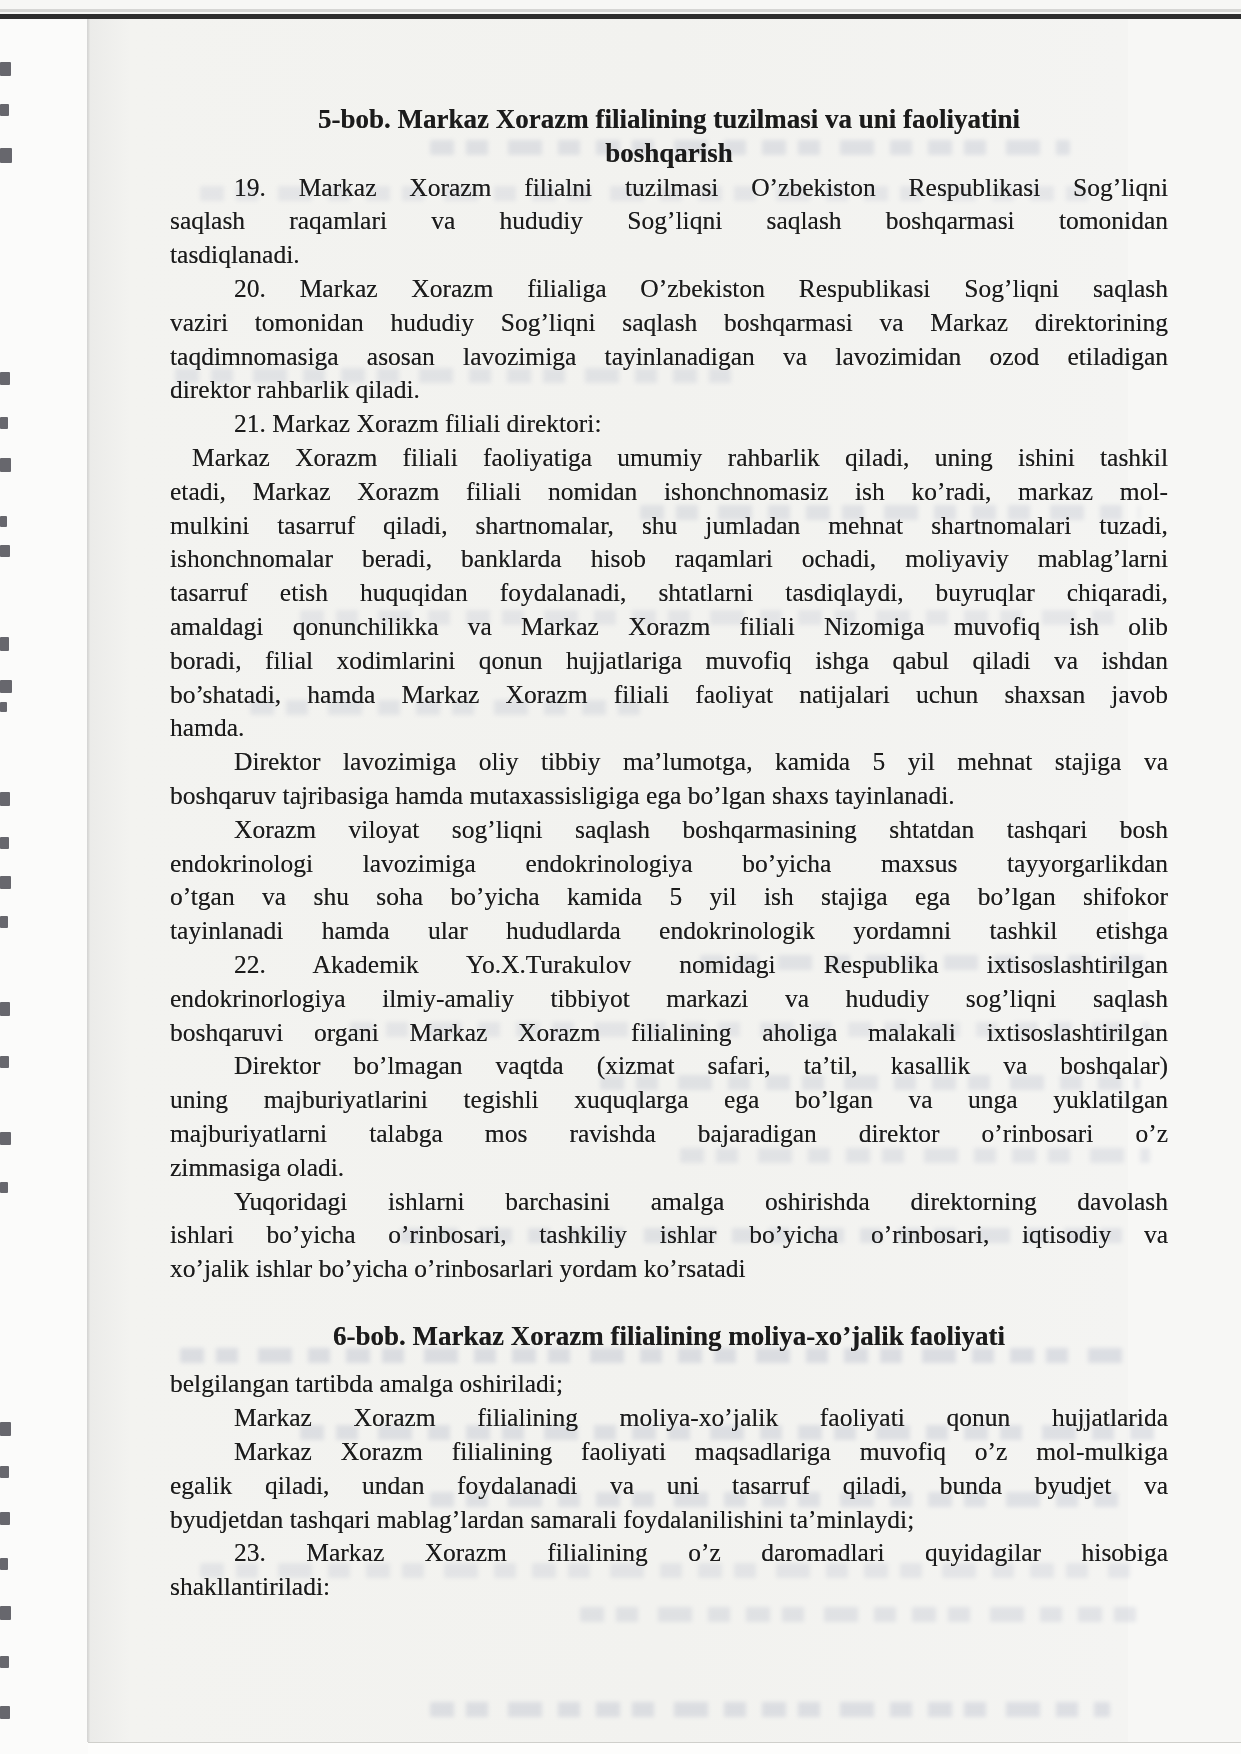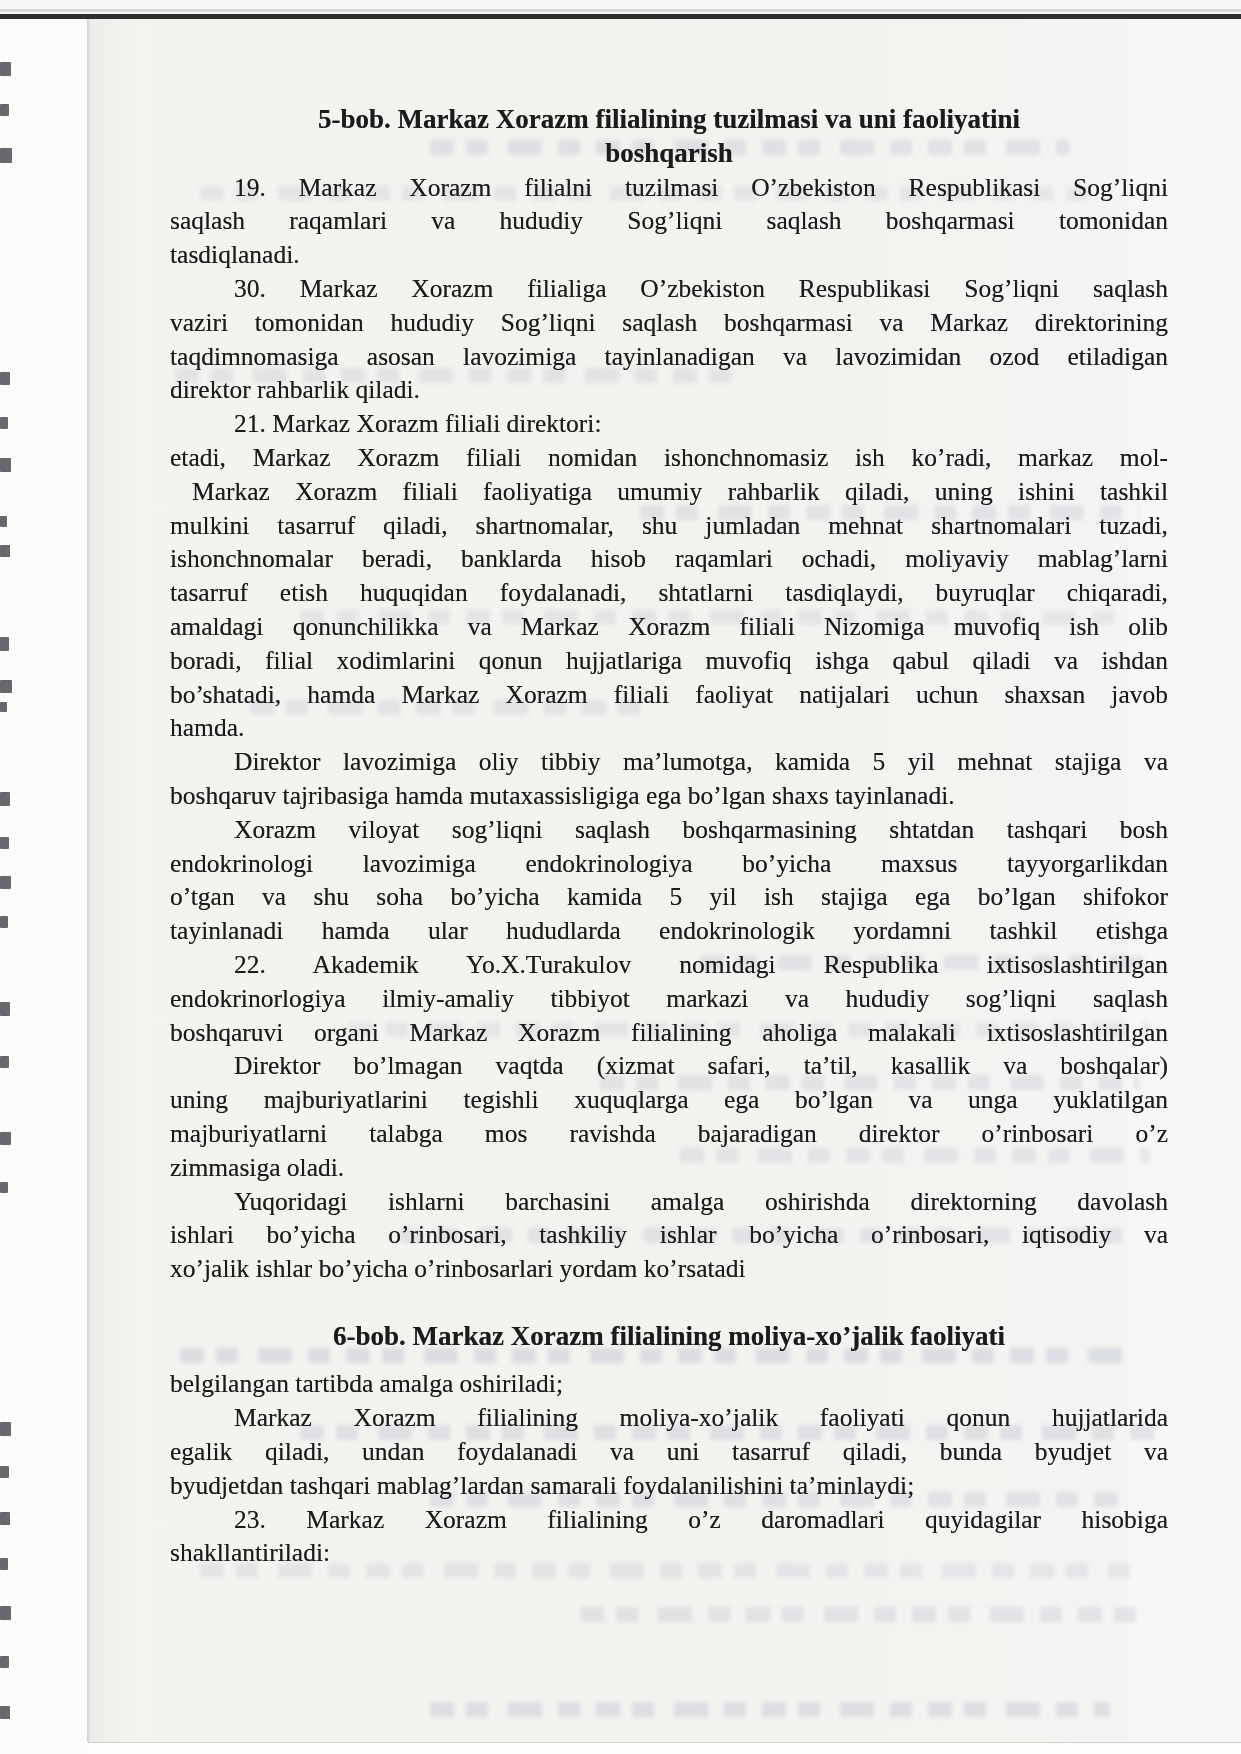--- a/index.html
+++ b/index.html
@@ -105,31 +105,31 @@
       <div class="section heading">
         <div class="line first">5-bob. Markaz Xorazm filialining tuzilmasi va uni faoliyatini</div>
         <div class="line last">boshqarish</div>
       </div>
       <div class="section para indent-normal">
         <div class="line first">19. Markaz Xorazm filialni tuzilmasi O’zbekiston Respublikasi Sog’liqni</div>
         <div class="line">saqlash raqamlari va hududiy Sog’liqni saqlash boshqarmasi tomonidan</div>
         <div class="line last">tasdiqlanadi.</div>
       </div>
       <div class="section para indent-normal">
-        <div class="line first">30. Markaz Xorazm filialiga O’zbekiston Respublikasi Sog’liqni saqlash</div>
+        <div class="line first">20. Markaz Xorazm filialiga O’zbekiston Respublikasi Sog’liqni saqlash</div>
         <div class="line">vaziri tomonidan hududiy Sog’liqni saqlash boshqarmasi va Markaz direktorining</div>
         <div class="line">taqdimnomasiga asosan lavozimiga tayinlanadigan va lavozimidan ozod etiladigan</div>
         <div class="line last">direktor rahbarlik qiladi.</div>
       </div>
       <div class="section para indent-normal">
         <div class="line first last">21. Markaz Xorazm filiali direktori:</div>
       </div>
       <div class="section para indent-small">
+        <div class="line first">Markaz Xorazm filiali faoliyatiga umumiy rahbarlik qiladi, uning ishini tashkil</div>
         <div class="line">etadi, Markaz Xorazm filiali nomidan ishonchnomasiz ish ko’radi, markaz mol-</div>
-        <div class="line first">Markaz Xorazm filiali faoliyatiga umumiy rahbarlik qiladi, uning ishini tashkil</div>
         <div class="line">mulkini tasarruf qiladi, shartnomalar, shu jumladan mehnat shartnomalari tuzadi,</div>
         <div class="line">ishonchnomalar beradi, banklarda hisob raqamlari ochadi, moliyaviy mablag’larni</div>
         <div class="line">tasarruf etish huquqidan foydalanadi, shtatlarni tasdiqlaydi, buyruqlar chiqaradi,</div>
         <div class="line">amaldagi qonunchilikka va Markaz Xorazm filiali Nizomiga muvofiq ish olib</div>
         <div class="line">boradi, filial xodimlarini qonun hujjatlariga muvofiq ishga qabul qiladi va ishdan</div>
         <div class="line">bo’shatadi, hamda Markaz Xorazm filiali faoliyat natijalari uchun shaxsan javob</div>
         <div class="line last">hamda.</div>
       </div>
       <div class="section para indent-normal">
         <div class="line first">Direktor lavozimiga oliy tibbiy ma’lumotga, kamida 5 yil mehnat stajiga va</div>
@@ -158,20 +158,21 @@
         <div class="line last">xo’jalik ishlar bo’yicha o’rinbosarlari yordam ko’rsatadi</div>
       </div>
       <div class="section heading">
         <div class="line first last">6-bob. Markaz Xorazm filialining moliya-xo’jalik faoliyati</div>
       </div>
       <div class="section para indent-normal">
         <div class="line last">belgilangan tartibda amalga oshiriladi;</div>
         <div class="line first">Markaz Xorazm filialining moliya-xo’jalik faoliyati qonun hujjatlarida</div>
       </div>
       <div class="section para indent-normal">
+        <div class="line first">Markaz Xorazm filialining faoliyati maqsadlariga muvofiq o’z mol-mulkiga</div>
         <div class="line">egalik qiladi, undan foydalanadi va uni tasarruf qiladi, bunda byudjet va</div>
         <div class="line last">byudjetdan tashqari mablag’lardan samarali foydalanilishini ta’minlaydi;</div>
       </div>
       <div class="section para indent-normal">
         <div class="line first">23. Markaz Xorazm filialining o’z daromadlari quyidagilar hisobiga</div>
         <div class="line last">shakllantiriladi:</div>
       </div>
     </main>
 </div>
 

